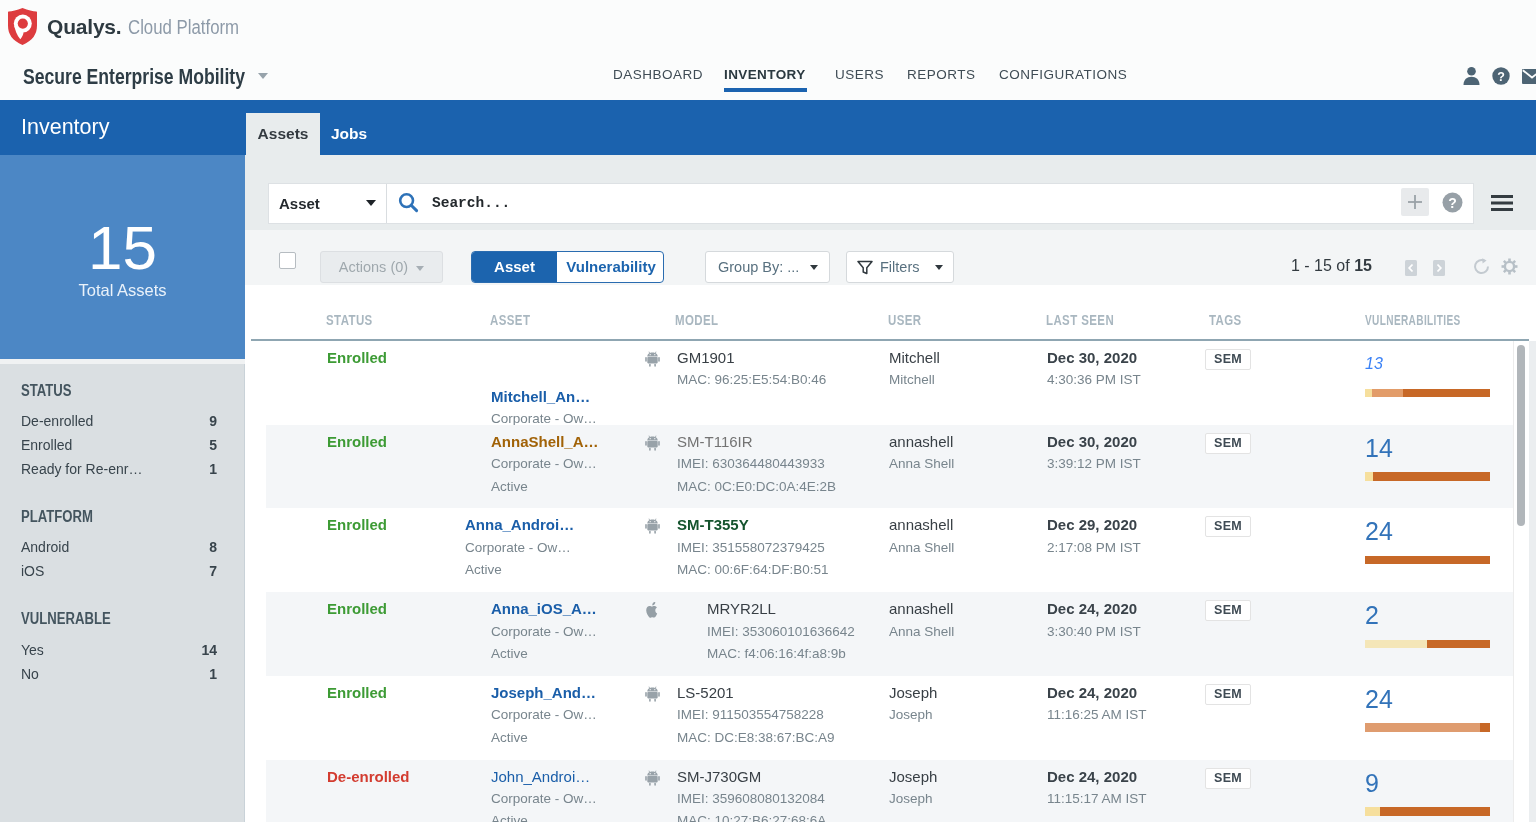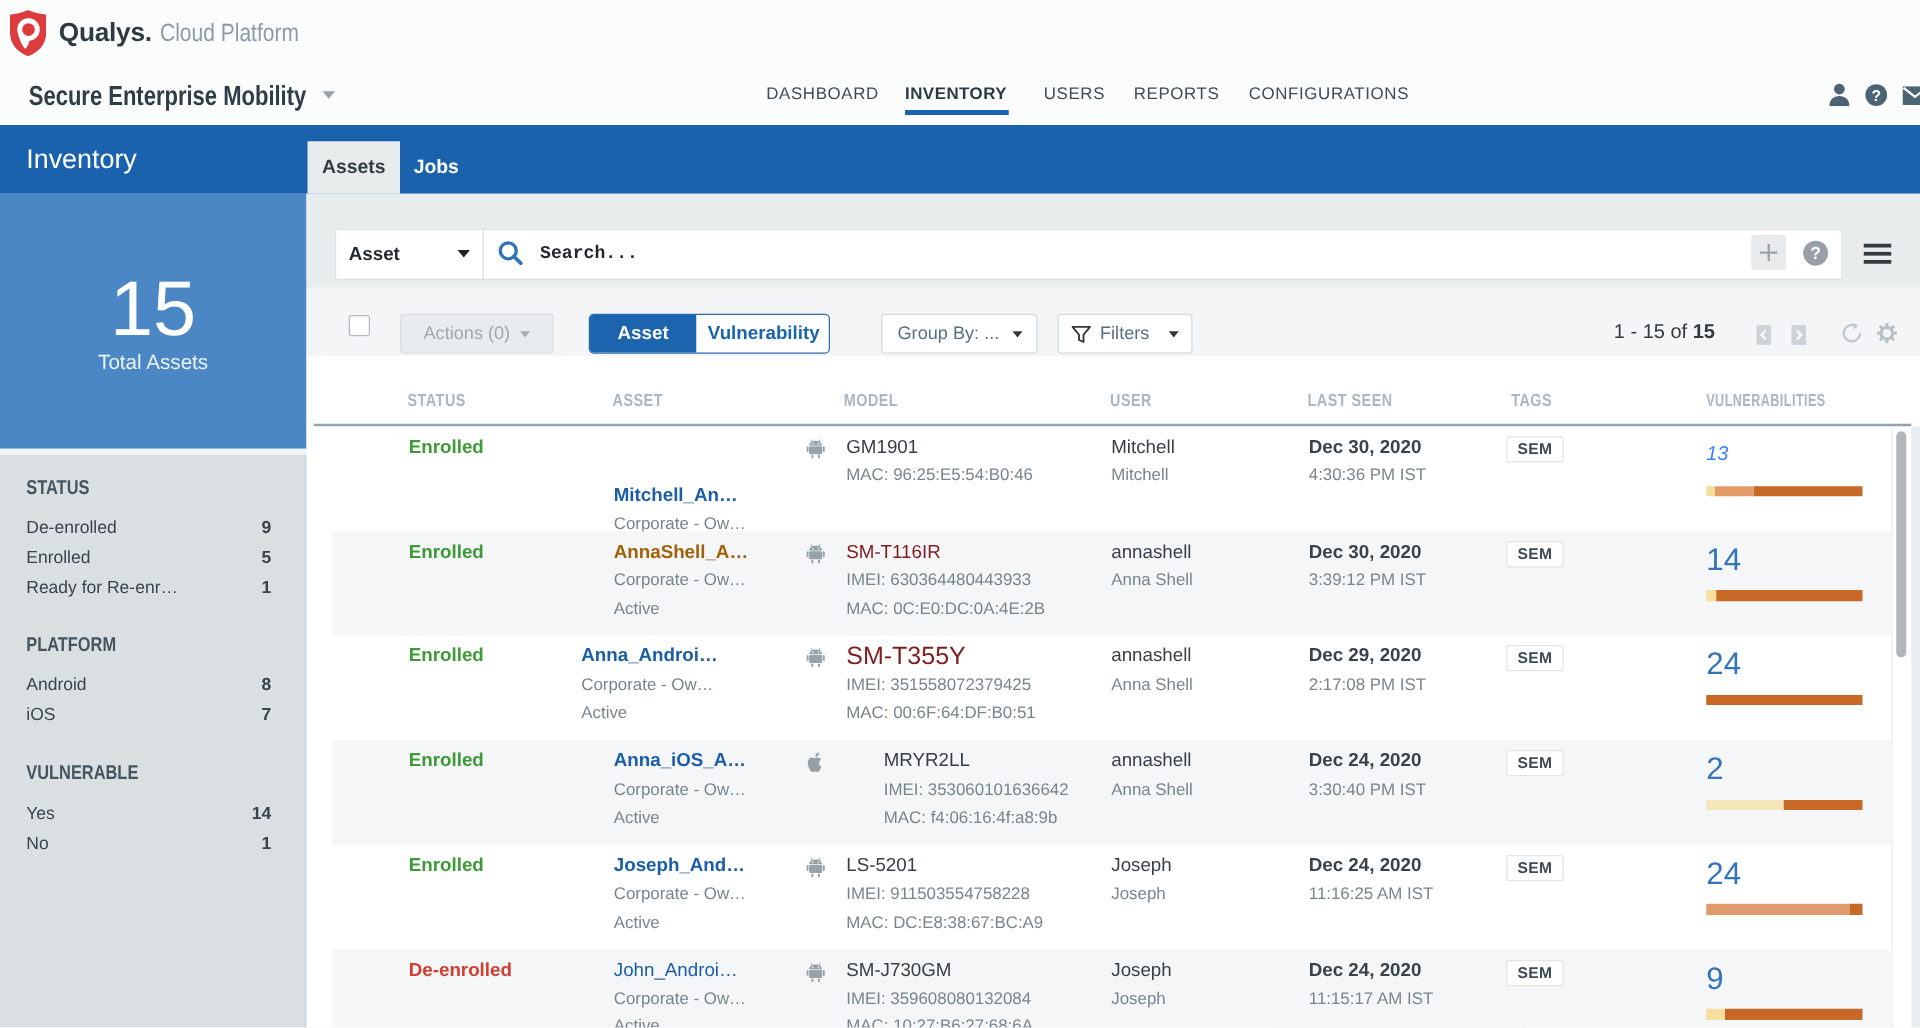--- a/index.html
+++ b/index.html
@@ -200,21 +200,21 @@
       <circle cx="5.2" cy="3.7" r="0.6" fill="#fff"></circle>
       <circle cx="9.8" cy="3.7" r="0.6" fill="#fff"></circle>
       <rect x="2.3" y="6" width="10.4" height="6.4" rx="0.8"></rect>
       <rect x="0.2" y="6" width="1.6" height="4.8" rx="0.8"></rect>
       <rect x="13.2" y="6" width="1.6" height="4.8" rx="0.8"></rect>
       <rect x="4.1" y="12.8" width="1.6" height="3" rx="0.8"></rect>
       <rect x="9.3" y="12.8" width="1.6" height="3" rx="0.8"></rect>
     </g>
   </svg>
 <div class="abs" style="left:677px;top:430.7px;line-height:22.4px;font-size:13.5px;color:#78858d;">
-    <div style="font-size:15px;color:#7f1d1d;">SM-T116IR</div>
+    <div style="font-size:15px;color:#737373;">SM-T116IR</div>
     <div>IMEI: 630364480443933</div>
     <div>MAC: 0C:E0:DC:0A:4E:2B</div>
   </div>
 <div class="abs" style="left:889px;top:430.7px;line-height:22.4px;font-size:13.5px;color:#78858d;">
     <div style="font-size:15px;color:#383f45;">annashell</div>
     <div>Anna Shell</div>
   </div>
 <div class="abs" style="left:1047px;top:430.7px;line-height:22.4px;font-size:13.5px;color:#78858d;">
     <div style="font-size:15px;font-weight:700;color:#3a434a;">Dec 30, 2020</div>
     <div>3:39:12 PM IST</div>
@@ -237,21 +237,21 @@
       <circle cx="5.2" cy="3.7" r="0.6" fill="#fff"></circle>
       <circle cx="9.8" cy="3.7" r="0.6" fill="#fff"></circle>
       <rect x="2.3" y="6" width="10.4" height="6.4" rx="0.8"></rect>
       <rect x="0.2" y="6" width="1.6" height="4.8" rx="0.8"></rect>
       <rect x="13.2" y="6" width="1.6" height="4.8" rx="0.8"></rect>
       <rect x="4.1" y="12.8" width="1.6" height="3" rx="0.8"></rect>
       <rect x="9.3" y="12.8" width="1.6" height="3" rx="0.8"></rect>
     </g>
   </svg>
 <div class="abs" style="left:677px;top:514.4px;line-height:22.4px;font-size:13.5px;color:#78858d;">
-    <div style="font-size:20px;color:#7f1d1d;">SM-T355Y</div>
+    <div style="font-size:15px;color:#14532d;font-weight:bold;">SM-T355Y</div>
     <div>IMEI: 351558072379425</div>
     <div>MAC: 00:6F:64:DF:B0:51</div>
   </div>
 <div class="abs" style="left:889px;top:514.4px;line-height:22.4px;font-size:13.5px;color:#78858d;">
     <div style="font-size:15px;color:#383f45;">annashell</div>
     <div>Anna Shell</div>
   </div>
 <div class="abs" style="left:1047px;top:514.4px;line-height:22.4px;font-size:13.5px;color:#78858d;">
     <div style="font-size:15px;font-weight:700;color:#3a434a;">Dec 29, 2020</div>
     <div>2:17:08 PM IST</div>

